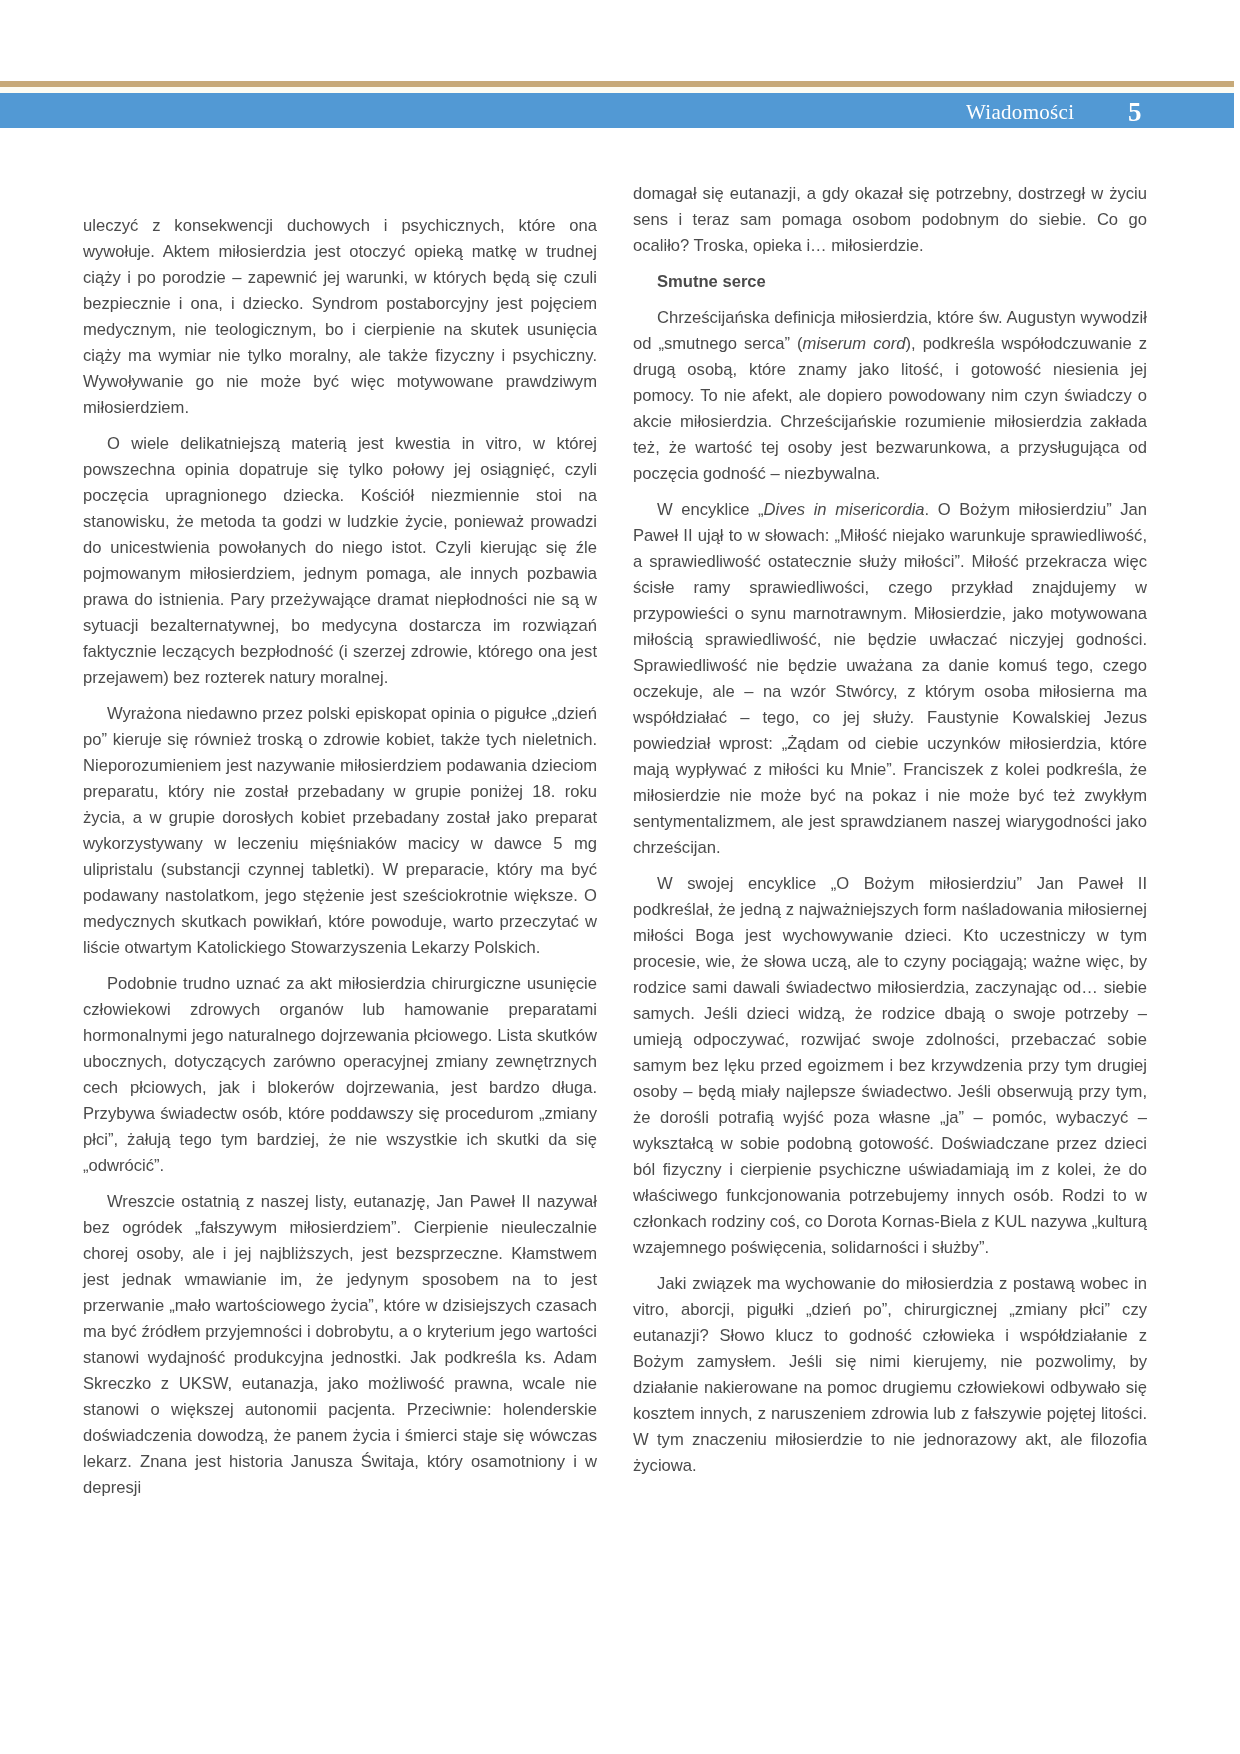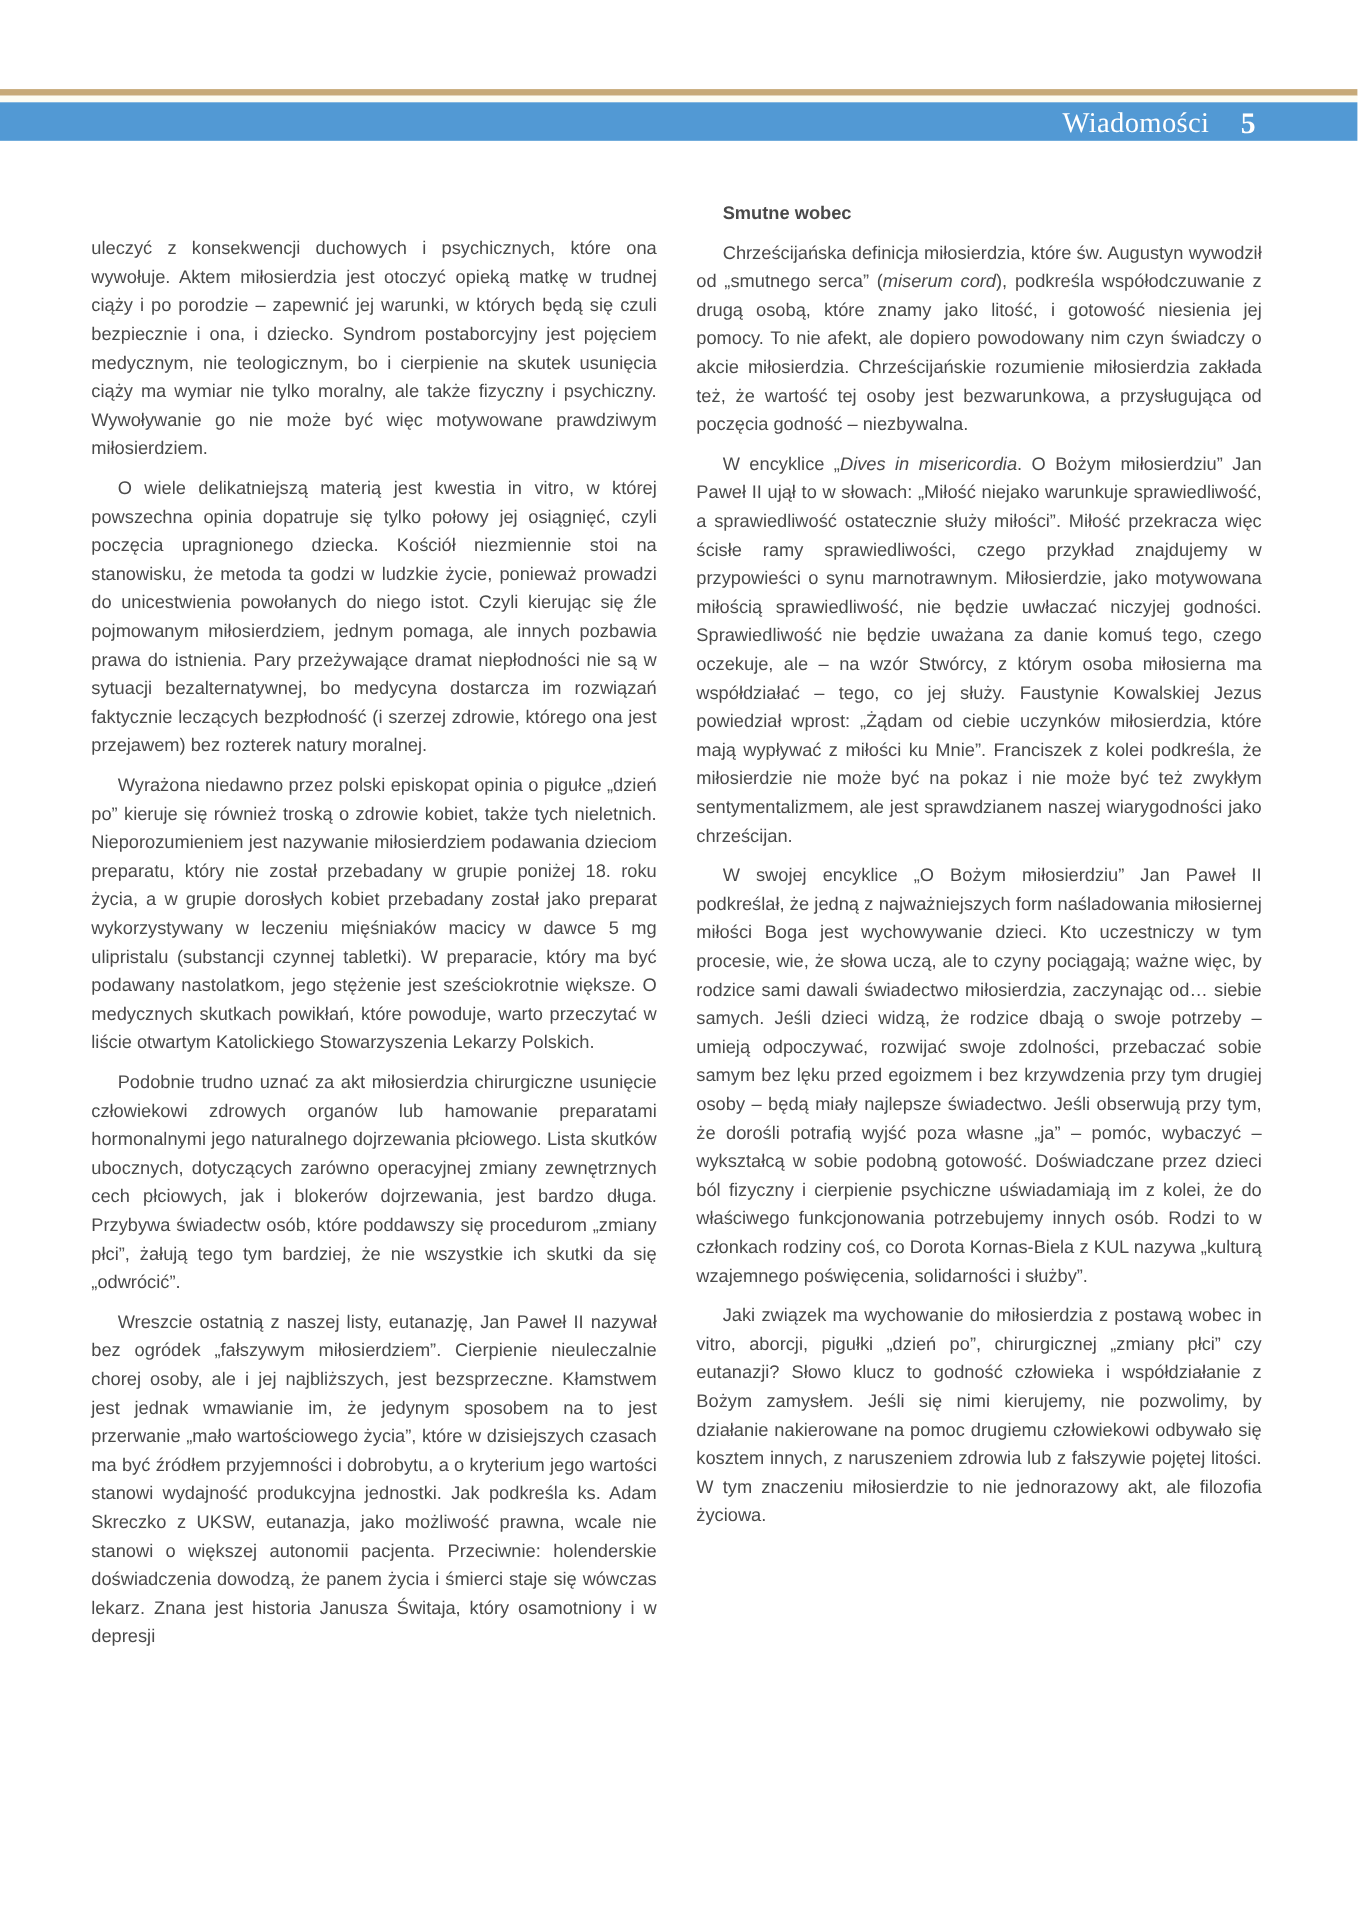--- a/index.html
+++ b/index.html
@@ -1,21 +1,21 @@
 <!DOCTYPE html>
 <html><head>
 <meta charset="utf-8">
 <style>
   html, body { margin: 0; padding: 0; background: #ffffff; }
   body { width: 1240px; height: 1754px; position: relative; overflow: hidden; }
   .header-gold { position: absolute; left: 0; top: 81px; width: 1234px; height: 6px; background: #c7a978; }
   .header-cream { position: absolute; left: 0; top: 87px; width: 1234px; height: 6px; background: #fdfcf3; }
   .header-blue { position: absolute; left: 0; top: 93px; width: 1234px; height: 35px; background: #5299d4; }
   .header-title { position: absolute; right: 96px; top: 93px; height: 35px; line-height: 38px;
-    color: #ffffff; font-family: "Liberation Serif", serif; font-size: 26px; letter-spacing: 0.3px; }
+    color: #ffffff; font-family: "Liberation Serif", serif; font-size: 21px; letter-spacing: 0.3px; }
   .header-num { position: absolute; left: 1128px; top: 93px; height: 35px; line-height: 38px;
     color: #ffffff; font-family: "Liberation Serif", serif; font-size: 27px; font-weight: bold; }
   .col { position: absolute; top: 181px; width: 514px;
     font-family: "Liberation Sans", sans-serif; font-size: 16.6px; line-height: 26px; color: #4a4a4a;
     text-align: justify; hyphens: none; }
   .col-left { left: 83px; margin-top: 32px; }
   .col-right { left: 633px; }
   .col p { margin: 0 0 10px 0; text-indent: 24px; }
   .col p.first { text-indent: 0; }
   .col h3 { margin: 0 0 10px 0; padding-left: 24px; font-size: 16.6px; font-weight: bold; line-height: 26px; color: #4a4a4a; }
@@ -32,18 +32,19 @@
 
 <div class="col col-left">
   <p class="first">uleczyć z konsekwencji duchowych i psychicznych, które ona wywołuje. Aktem miłosierdzia jest otoczyć opieką matkę w trudnej ciąży i po porodzie – zapewnić jej warunki, w których będą się czuli bezpiecznie i ona, i dziecko. Syndrom postaborcyjny jest pojęciem medycznym, nie teologicznym, bo i cierpienie na skutek usunięcia ciąży ma wymiar nie tylko moralny, ale także fizyczny i psychiczny. Wywoływanie go nie może być więc motywowane prawdziwym miłosierdziem.</p>
   <p>O wiele delikatniejszą materią jest kwestia in vitro, w której powszechna opinia dopatruje się tylko połowy jej osiągnięć, czyli poczęcia upragnionego dziecka. Kościół niezmiennie stoi na stanowisku, że metoda ta godzi w ludzkie życie, ponieważ prowadzi do unicestwienia powołanych do niego istot. Czyli kierując się źle pojmowanym miłosierdziem, jednym pomaga, ale innych pozbawia prawa do istnienia. Pary przeżywające dramat niepłodności nie są w sytuacji bezalternatywnej, bo medycyna dostarcza im rozwiązań faktycznie leczących bezpłodność (i szerzej zdrowie, którego ona jest przejawem) bez rozterek natury moralnej.</p>
   <p>Wyrażona niedawno przez polski episkopat opinia o pigułce „dzień po” kieruje się również troską o zdrowie kobiet, także tych nieletnich. Nieporozumieniem jest nazywanie miłosierdziem podawania dzieciom preparatu, który nie został przebadany w grupie poniżej 18. roku życia, a w grupie dorosłych kobiet przebadany został jako preparat wykorzystywany w leczeniu mięśniaków macicy w dawce 5 mg ulipristalu (substancji czynnej tabletki). W preparacie, który ma być podawany nastolatkom, jego stężenie jest sześciokrotnie większe. O medycznych skutkach powikłań, które powoduje, warto przeczytać w liście otwartym Katolickiego Stowarzyszenia Lekarzy Polskich.</p>
   <p>Podobnie trudno uznać za akt miłosierdzia chirurgiczne usunięcie człowiekowi zdrowych organów lub hamowanie preparatami hormonalnymi jego naturalnego dojrzewania płciowego. Lista skutków ubocznych, dotyczących zarówno operacyjnej zmiany zewnętrznych cech płciowych, jak i blokerów dojrzewania, jest bardzo długa. Przybywa świadectw osób, które poddawszy się procedurom „zmiany płci”, żałują tego tym bardziej, że nie wszystkie ich skutki da się „odwrócić”.</p>
   <p>Wreszcie ostatnią z naszej listy, eutanazję, Jan Paweł II nazywał bez ogródek „fałszywym miłosierdziem”. Cierpienie nieuleczalnie chorej osoby, ale i jej najbliższych, jest bezsprzeczne. Kłamstwem jest jednak wmawianie im, że jedynym sposobem na to jest przerwanie „mało wartościowego życia”, które w dzisiejszych czasach ma być źródłem przyjemności i dobrobytu, a o kryterium jego wartości stanowi wydajność produkcyjna jednostki. Jak podkreśla ks. Adam Skreczko z UKSW, eutanazja, jako możliwość prawna, wcale nie stanowi o większej autonomii pacjenta. Przeciwnie: holenderskie doświadczenia dowodzą, że panem życia i śmierci staje się wówczas lekarz. Znana jest historia Janusza Świtaja, który osamotniony i w depresji</p>
 </div>
 
 <div class="col col-right">
-  <h3>Smutne wobec</h3>
+  <p class="first">domagał się eutanazji, a gdy okazał się potrzebny, dostrzegł w życiu sens i teraz sam pomaga osobom podobnym do siebie. Co go ocaliło? Troska, opieka i… miłosierdzie.</p>
+  <h3>Smutne serce</h3>
   <p><span>Chrześcijańska definicja miłosierdzia, które św. Augustyn wywodził od „smutnego serca” (</span><em>miserum cord</em><span>), podkreśla współodczuwanie z drugą osobą, które znamy jako litość, i gotowość niesienia jej pomocy. To nie afekt, ale dopiero powodowany nim czyn świadczy o akcie miłosierdzia. Chrześcijańskie rozumienie miłosierdzia zakłada też, że wartość tej osoby jest bezwarunkowa, a przysługująca od poczęcia godność – niezbywalna.</span></p>
   <p><span>W encyklice „</span><em>Dives in misericordia</em><span>. O Bożym miłosierdziu” Jan Paweł II ujął to w słowach: „Miłość niejako warunkuje sprawiedliwość, a sprawiedliwość ostatecznie służy miłości”. Miłość przekracza więc ścisłe ramy sprawiedliwości, czego przykład znajdujemy w przypowieści o synu marnotrawnym. Miłosierdzie, jako motywowana miłością sprawiedliwość, nie będzie uwłaczać niczyjej godności. Sprawiedliwość nie będzie uważana za danie komuś tego, czego oczekuje, ale – na wzór Stwórcy, z którym osoba miłosierna ma współdziałać – tego, co jej służy. Faustynie Kowalskiej Jezus powiedział wprost: „Żądam od ciebie uczynków miłosierdzia, które mają wypływać z miłości ku Mnie”. Franciszek z kolei podkreśla, że miłosierdzie nie może być na pokaz i nie może być też zwykłym sentymentalizmem, ale jest sprawdzianem naszej wiarygodności jako chrześcijan.</span></p>
   <p>W swojej encyklice „O Bożym miłosierdziu” Jan Paweł II podkreślał, że jedną z najważniejszych form naśladowania miłosiernej miłości Boga jest wychowywanie dzieci. Kto uczestniczy w tym procesie, wie, że słowa uczą, ale to czyny pociągają; ważne więc, by rodzice sami dawali świadectwo miłosierdzia, zaczynając od… siebie samych. Jeśli dzieci widzą, że rodzice dbają o swoje potrzeby – umieją odpoczywać, rozwijać swoje zdolności, przebaczać sobie samym bez lęku przed egoizmem i bez krzywdzenia przy tym drugiej osoby – będą miały najlepsze świadectwo. Jeśli obserwują przy tym, że dorośli potrafią wyjść poza własne „ja” – pomóc, wybaczyć – wykształcą w sobie podobną gotowość. Doświadczane przez dzieci ból fizyczny i cierpienie psychiczne uświadamiają im z kolei, że do właściwego funkcjonowania potrzebujemy innych osób. Rodzi to w członkach rodziny coś, co Dorota Kornas-Biela z KUL nazywa „kulturą wzajemnego poświęcenia, solidarności i służby”.</p>
   <p>Jaki związek ma wychowanie do miłosierdzia z postawą wobec in vitro, aborcji, pigułki „dzień po”, chirurgicznej „zmiany płci” czy eutanazji? Słowo klucz to godność człowieka i współdziałanie z Bożym zamysłem. Jeśli się nimi kierujemy, nie pozwolimy, by działanie nakierowane na pomoc drugiemu człowiekowi odbywało się kosztem innych, z naruszeniem zdrowia lub z fałszywie pojętej litości. W tym znaczeniu miłosierdzie to nie jednorazowy akt, ale filozofia życiowa.</p>
 </div>
 
 </body></html>

